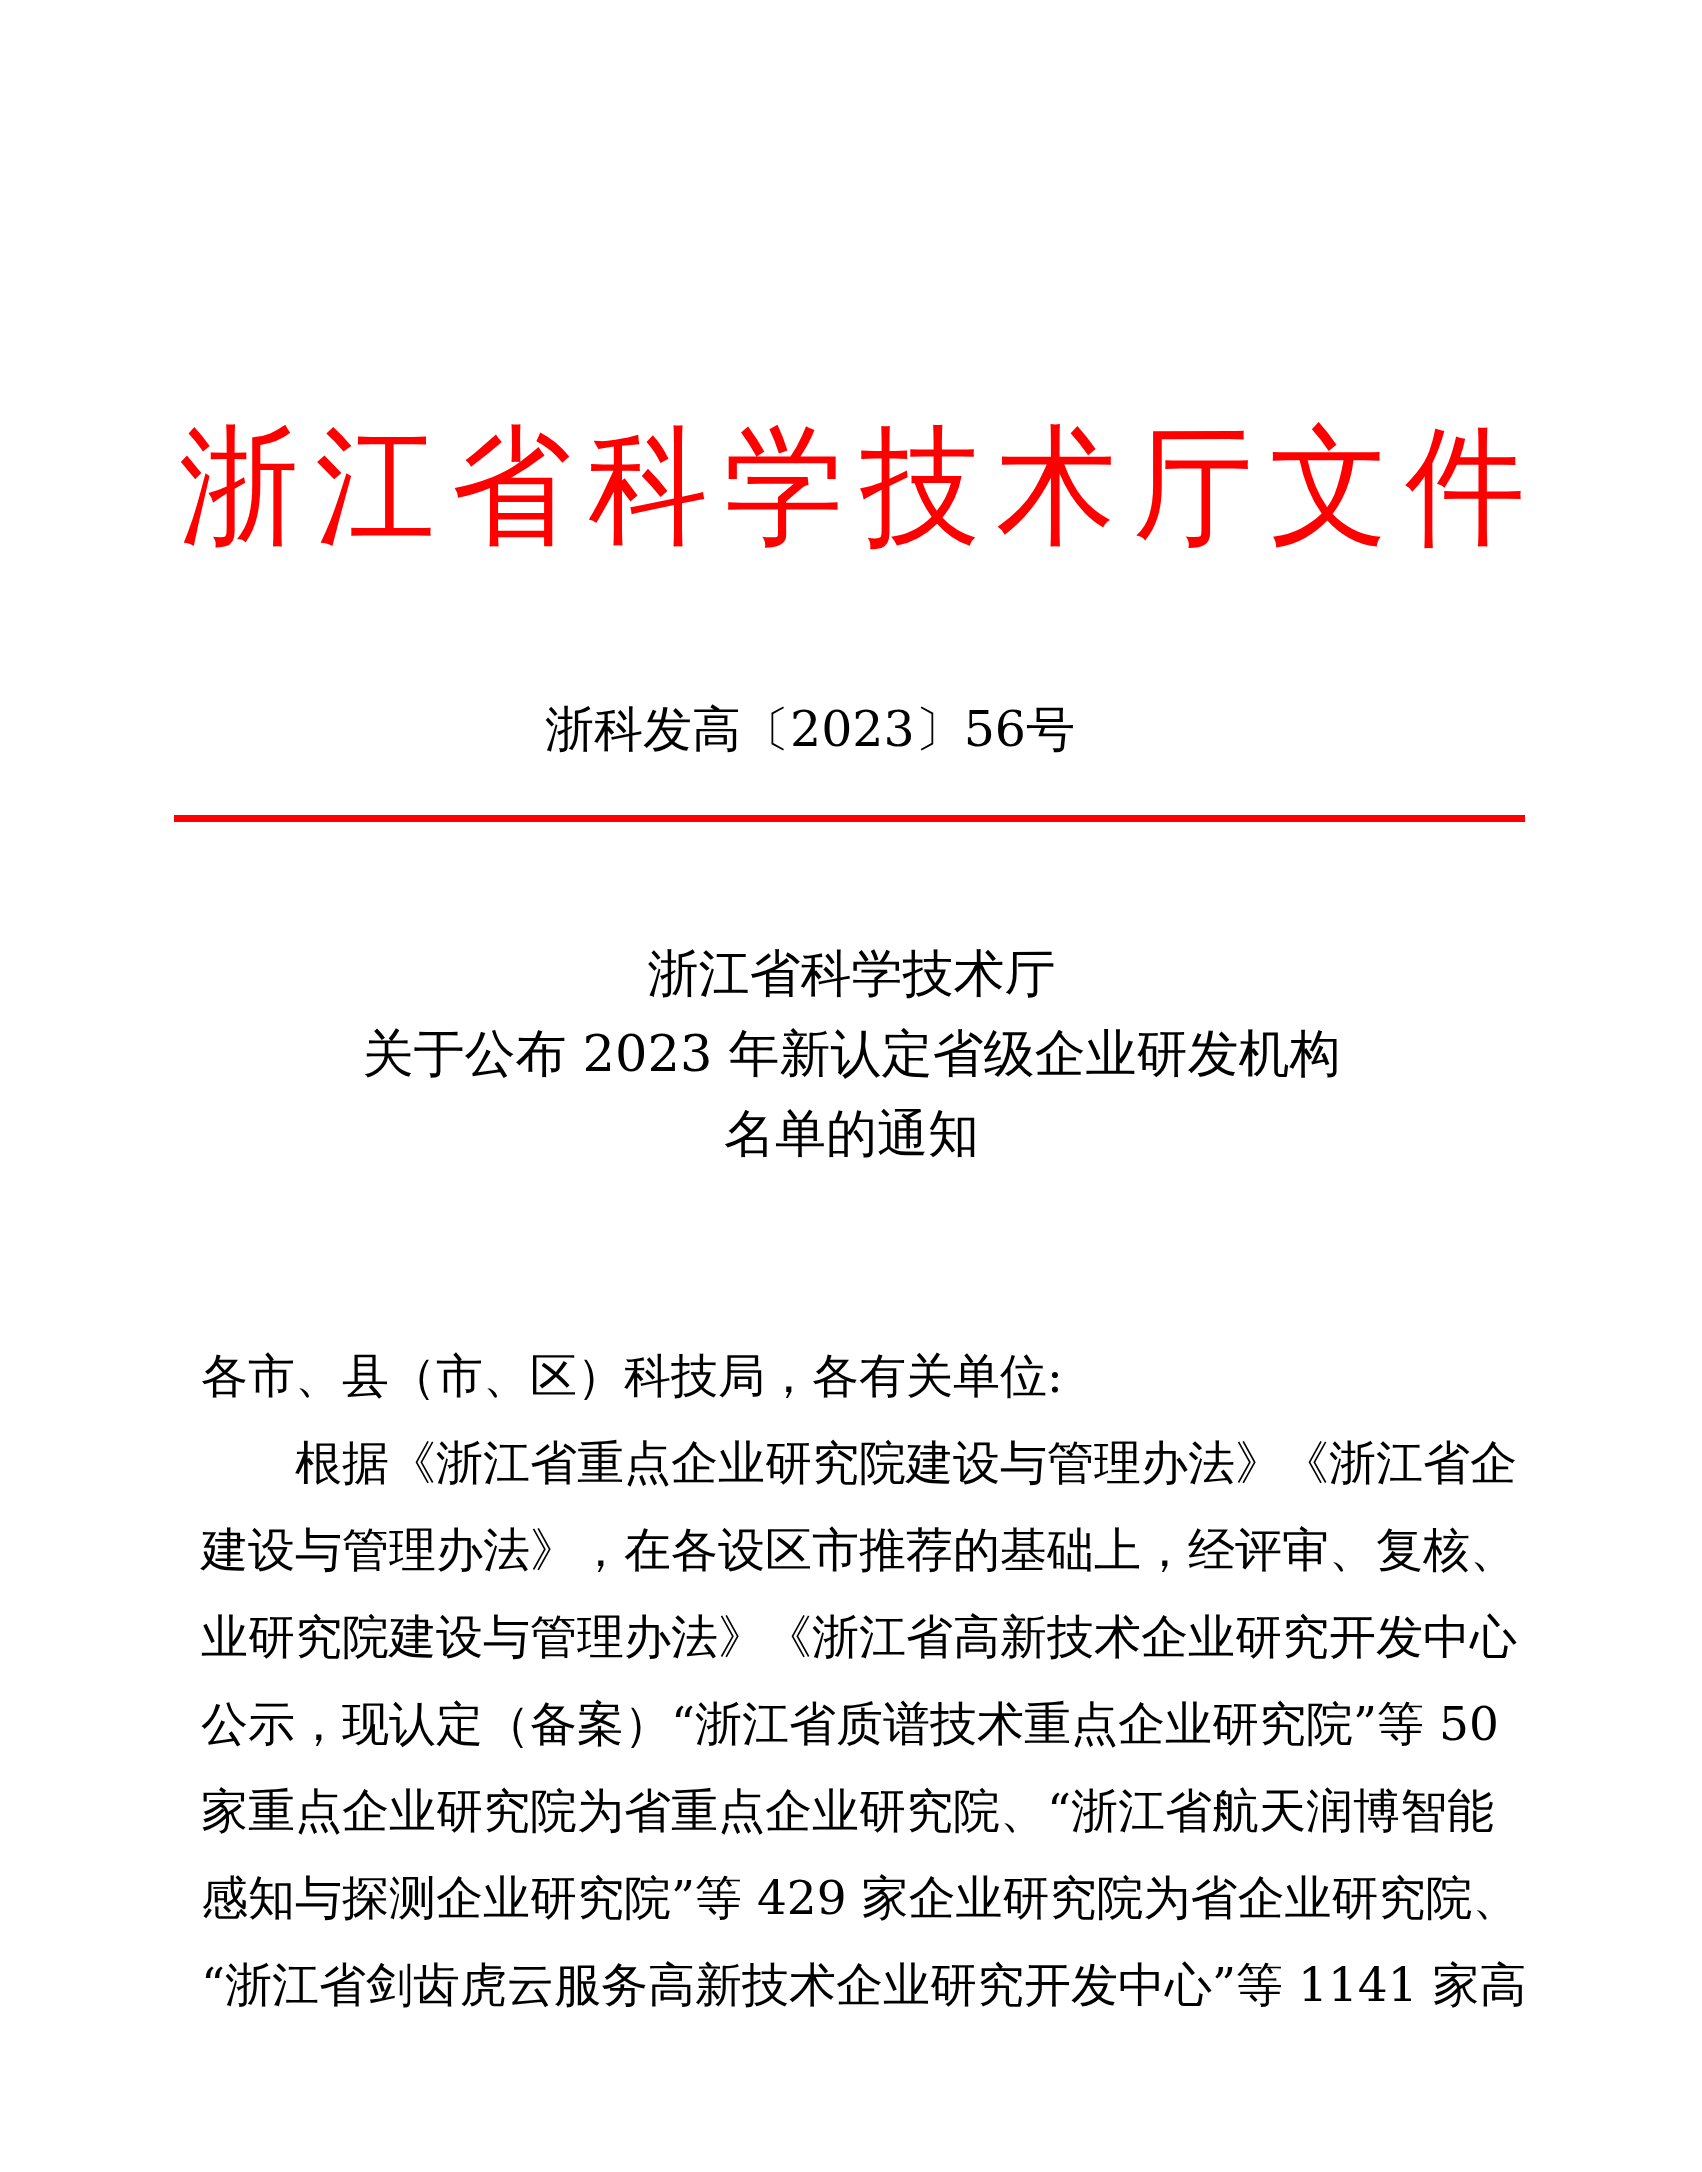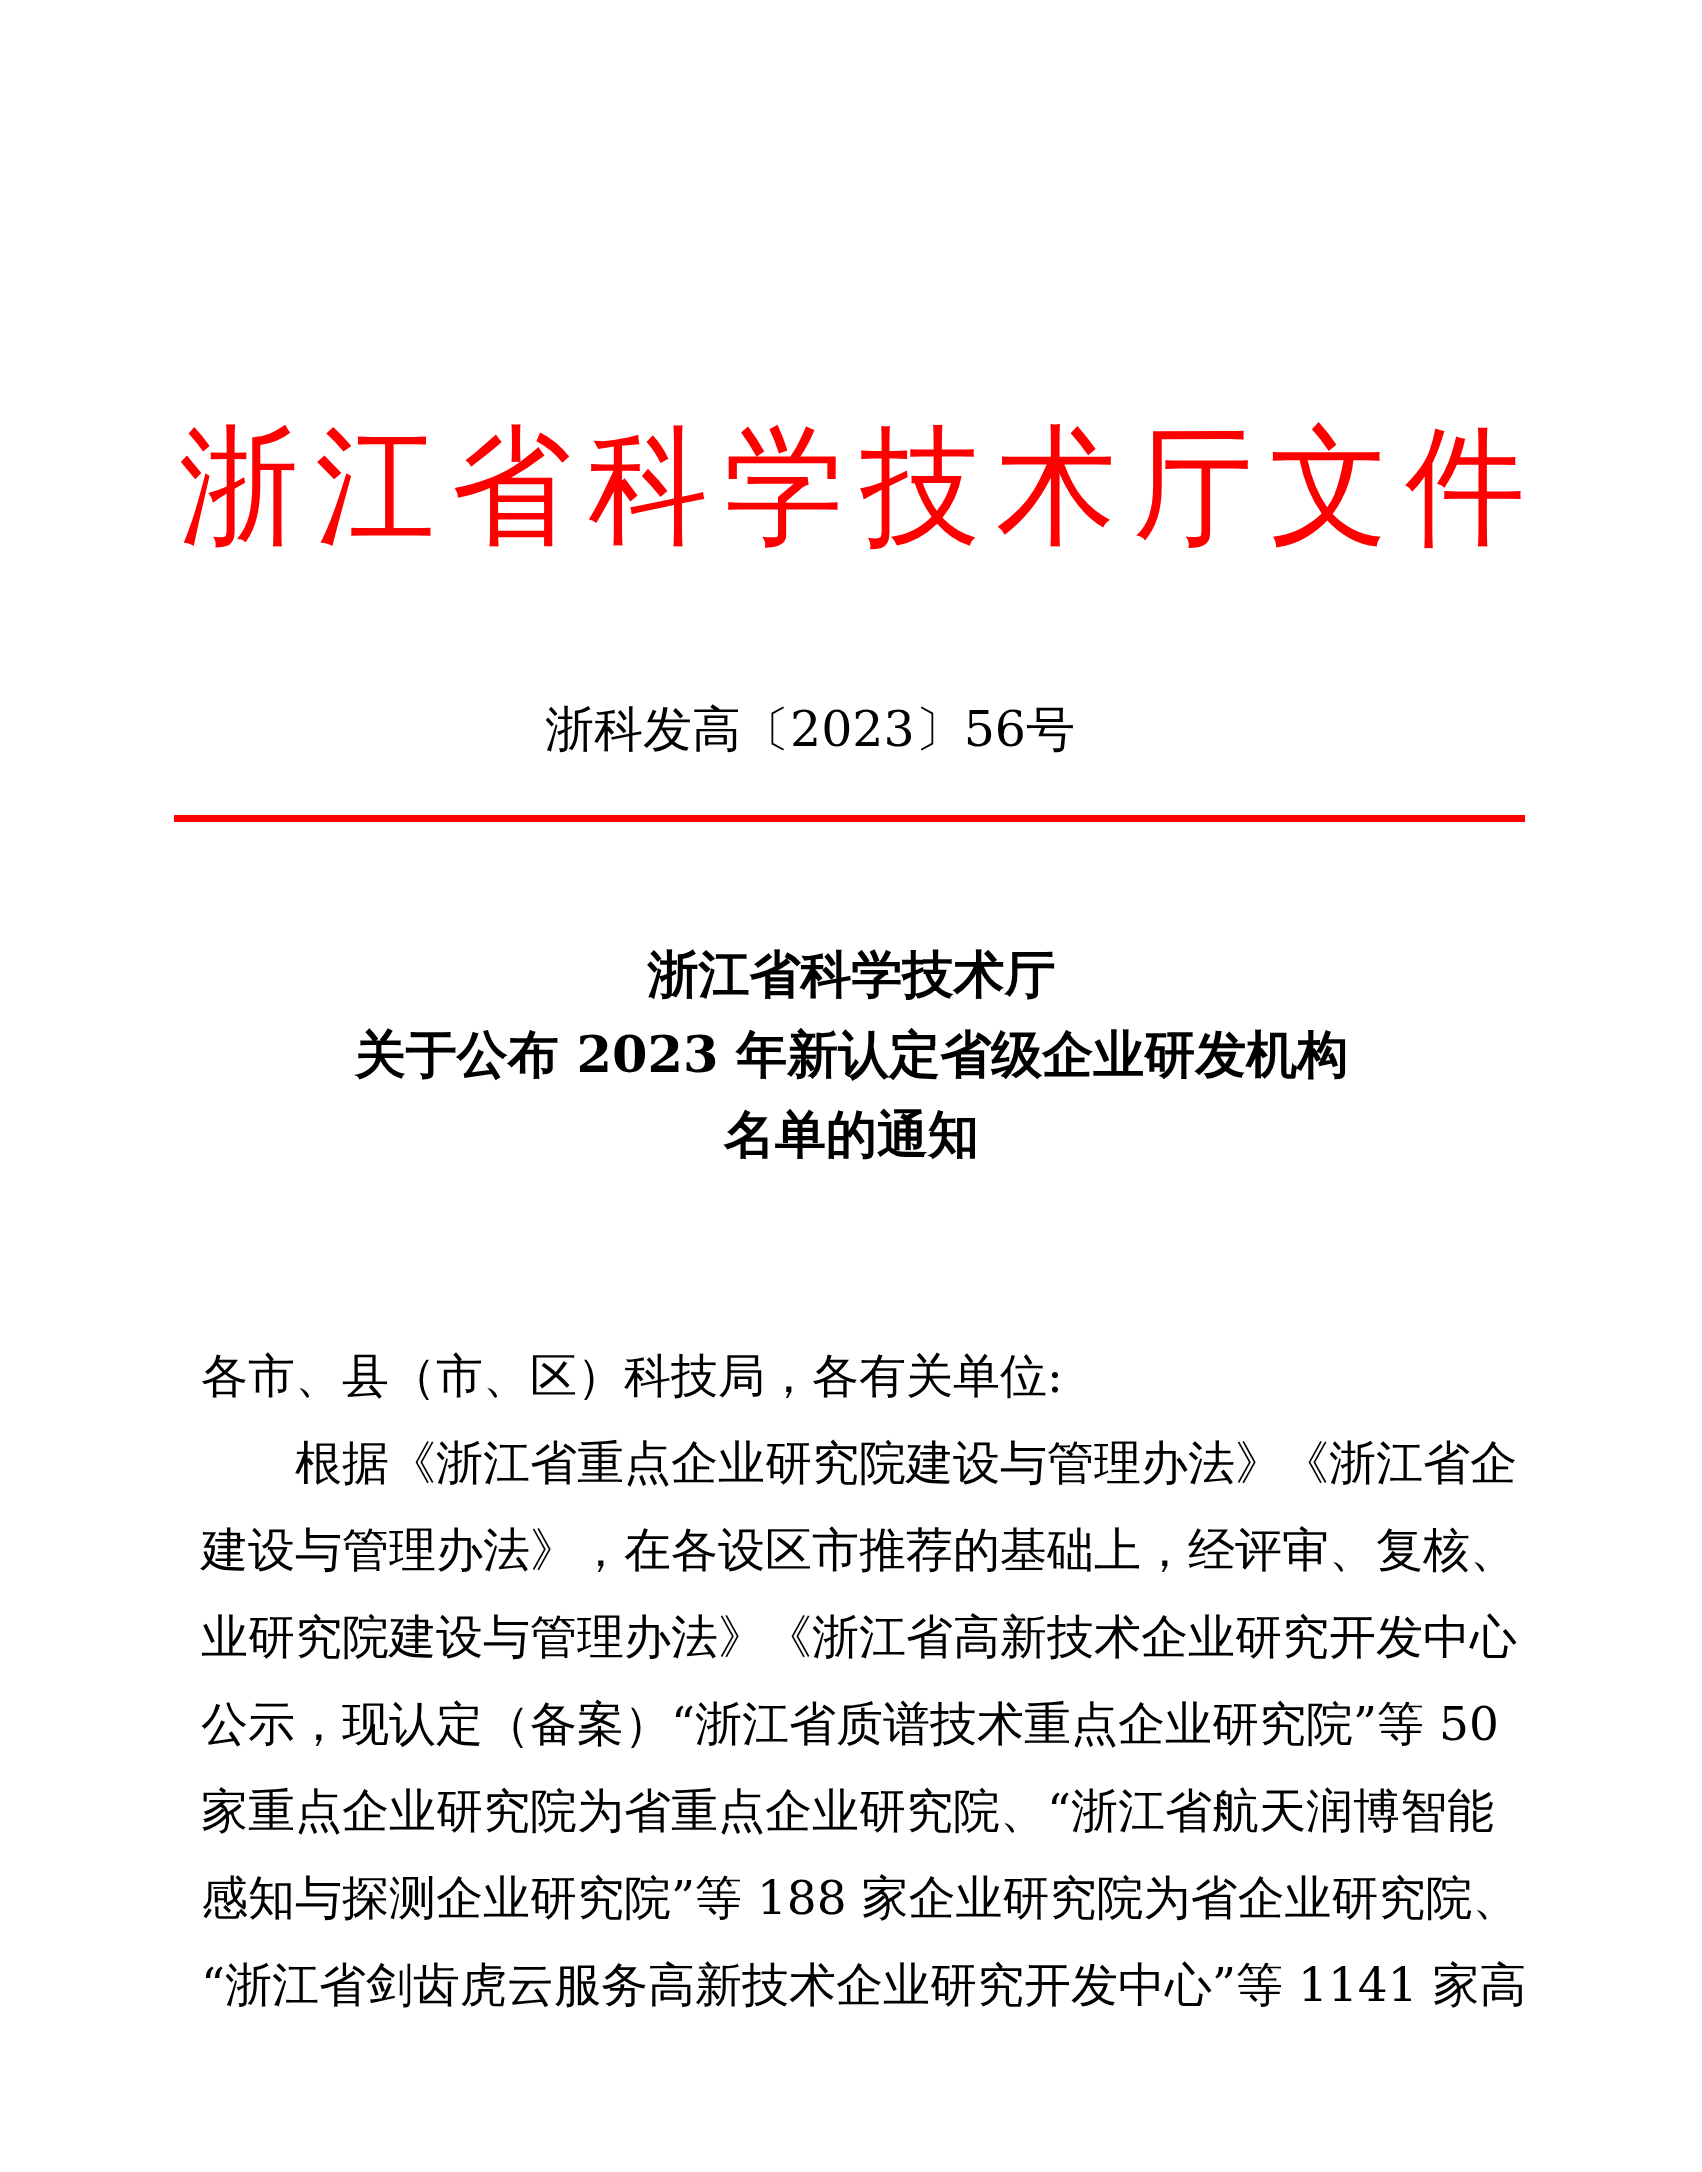--- a/index.html
+++ b/index.html
@@ -11,21 +11,21 @@
     display: flex; justify-content: space-between; align-items: center; white-space: nowrap;
   }
   .header-title span { display: inline-block; transform: scaleX(0.92); transform-origin: center; }
   .doc-number {
     position: absolute; left: 0; width: 1620px; top: 699px; height: 61px;
     text-align: center; font-family: "DejaVu Serif", serif; font-size: 49px; line-height: 61px; color: #000;
   }
   .red-rule { position: absolute; left: 174px; top: 815px; width: 1351px; height: 7px; background: #ff0000; }
   .notice-title {
     position: absolute; left: 0; width: 1703px; top: 934px;
-    text-align: center; font-family: "DejaVu Serif", serif; font-weight: bold; color: #000;
+    text-align: center; font-family: "DejaVu Serif", serif; font-weight: normal; color: #000;
     font-size: 51px; line-height: 80px;
   }
   .notice-title div { white-space: nowrap; }
   .body-text {
     position: absolute; left: 201px; top: 1332px; width: 1299px;
     font-family: "DejaVu Serif", serif; font-size: 47px; line-height: 87px; color: #000; text-align: right;
   }
   .body-line { white-space: nowrap; display: flex; justify-content: space-between; height: 87px; }
   .body-line.ragged { justify-content: flex-start; }
 </style>
@@ -57,18 +57,18 @@
     <div>名单的通知</div>
   </div>
 
   <div class="body-text">
     <div class="body-line ragged">各市、县（市、区）科技局，各有关单位:</div>
     <div class="body-line ragged">　　根据《浙江省重点企业研究院建设与管理办法》《浙江省企</div>
     <div class="body-line ragged">建设与管理办法》，在各设区市推荐的基础上，经评审、复核、</div>
     <div class="body-line ragged">业研究院建设与管理办法》《浙江省高新技术企业研究开发中心</div>
     <div class="body-line ragged">公示，现认定（备案）“浙江省质谱技术重点企业研究院”等 50</div>
     <div class="body-line ragged">家重点企业研究院为省重点企业研究院、“浙江省航天润博智能</div>
-    <div class="body-line ragged">感知与探测企业研究院”等 188 家企业研究院为省企业研究院、</div>
+    <div class="body-line ragged">感知与探测企业研究院”等 429 家企业研究院为省企业研究院、</div>
     <div class="body-line ragged">“浙江省剑齿虎云服务高新技术企业研究开发中心”等 1141 家高</div>
   </div>
 
 </div>
 
 
 </body></html>

